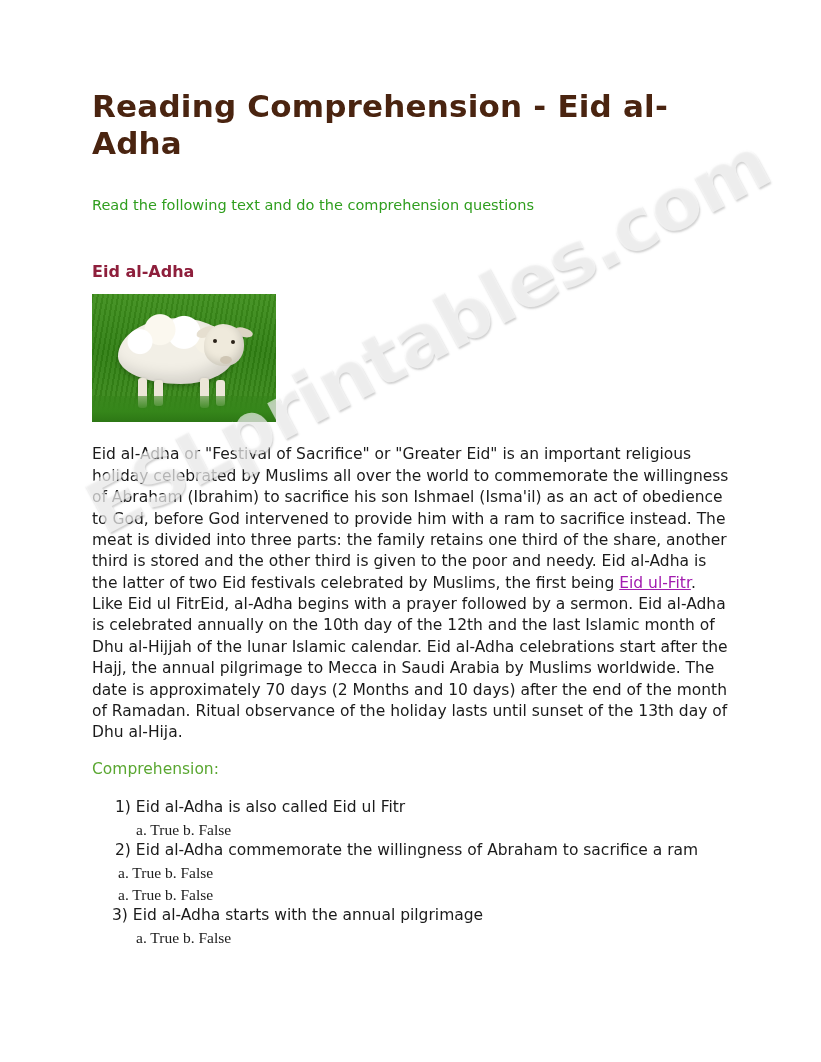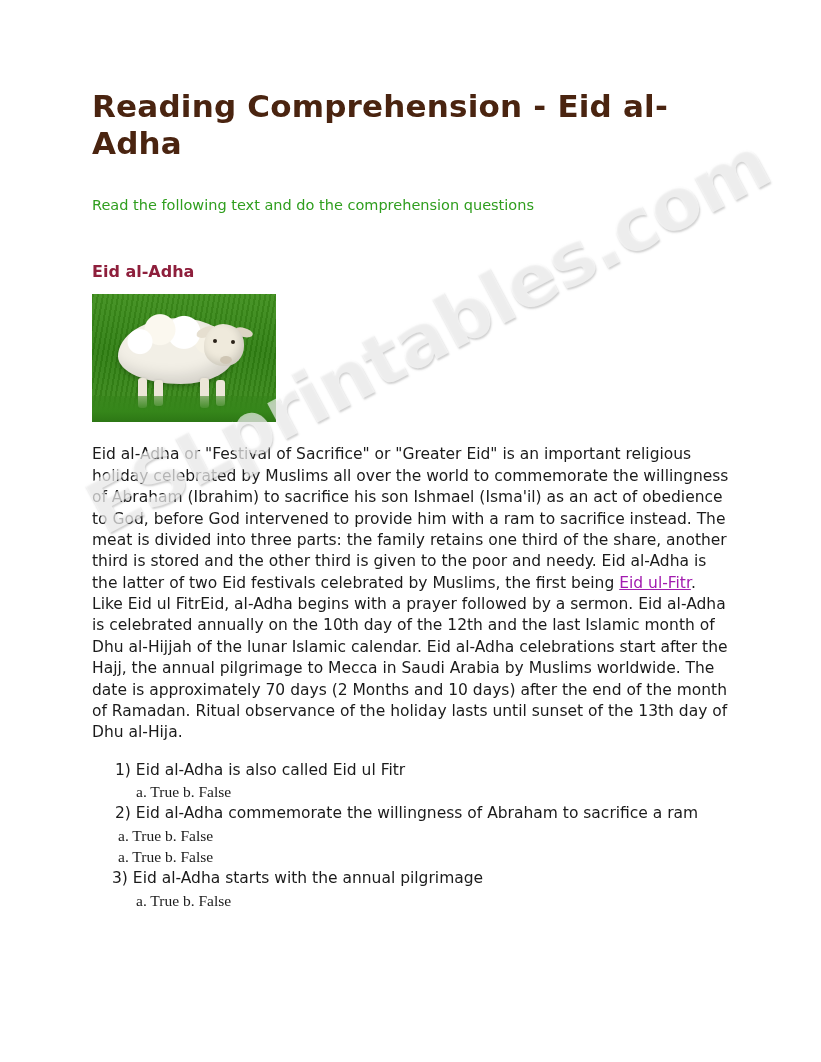--- a/index.html
+++ b/index.html
@@ -223,20 +223,21 @@
     <div class="sheep-ear-r"></div>
     <div class="sheep-head"></div>
     <div class="sheep-eye-l"></div>
     <div class="sheep-eye-r"></div>
     <div class="sheep-nose"></div>
     <div class="grass-front"></div>
   </div>
 
   <p class="body-text"><span>Eid al-Adha or "Festival of Sacrifice" or "Greater Eid" is an important religious holiday celebrated by Muslims all over the world to commemorate the willingness of Abraham (Ibrahim) to sacrifice his son Ishmael (Isma'il) as an act of obedience to God, before God intervened to provide him with a ram to sacrifice instead. The meat is divided into three parts: the family retains one third of the share, another third is stored and the other third is given to the poor and needy. Eid al-Adha is the latter of two Eid festivals celebrated by Muslims, the first being </span><a class="link" href="#">Eid ul-Fitr</a><span>. Like Eid ul FitrEid, al-Adha begins with a prayer followed by a sermon. Eid al-Adha is celebrated annually on the 10th day of the 12th and the last Islamic month of Dhu al-Hijjah of the lunar Islamic calendar. Eid al-Adha celebrations start after the Hajj, the annual pilgrimage to Mecca in Saudi Arabia by Muslims worldwide. The date is approximately 70 days (2 Months and 10 days) after the end of the month of Ramadan. Ritual observance of the holiday lasts until sunset of the 13th day of Dhu al-Hija.</span></p>
 
+  <div class="comprehension-heading">Comprehension:</div>
 
   <ul class="q-list">
     <li class="q-item">
       <div class="q-text">1) Eid al-Adha is also called Eid ul Fitr</div>
       <div class="q-options">a. True b. False</div>
     </li>
     <li class="q-item">
       <div class="q-text">2) Eid al-Adha commemorate the willingness of Abraham to sacrifice a ram</div>
       <div class="q-options tight">a. True  b. False</div>
     </li>

